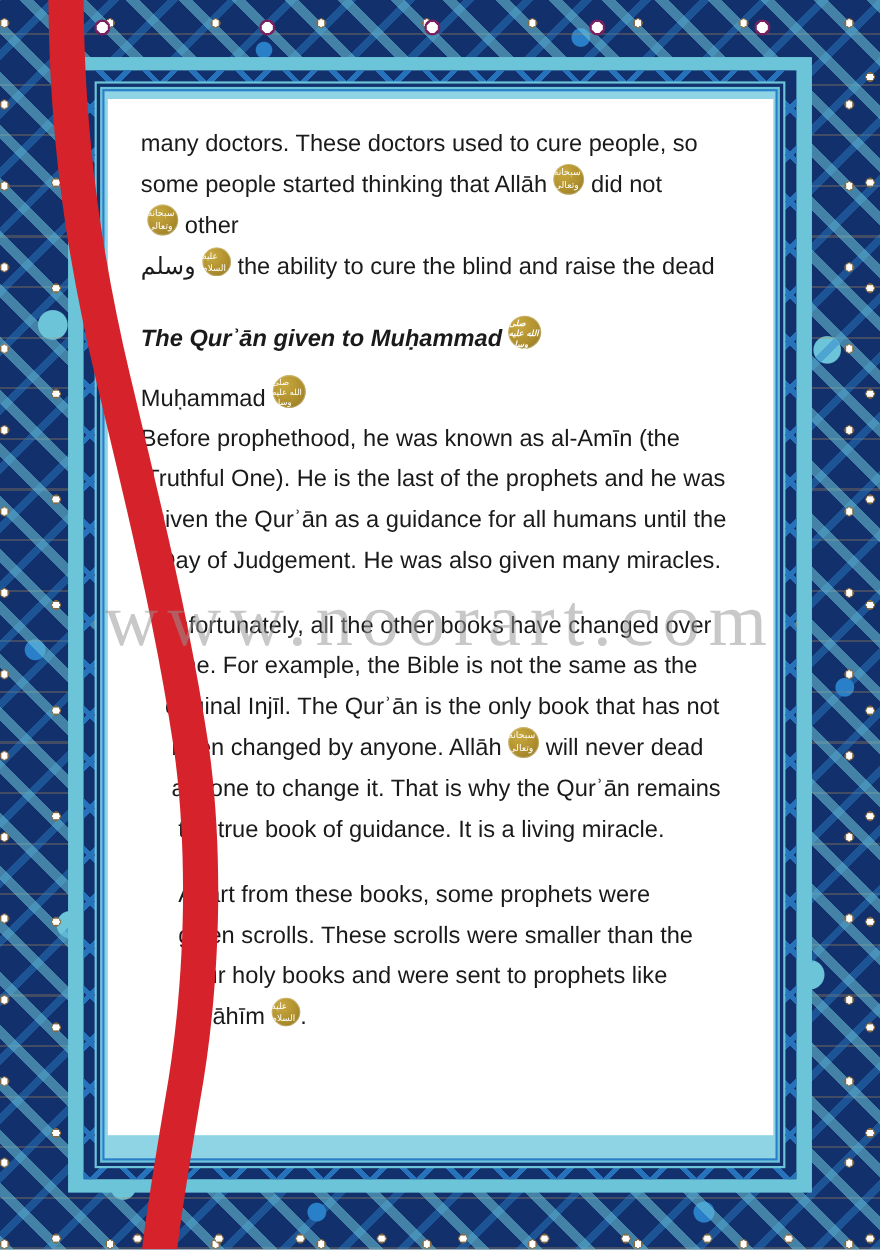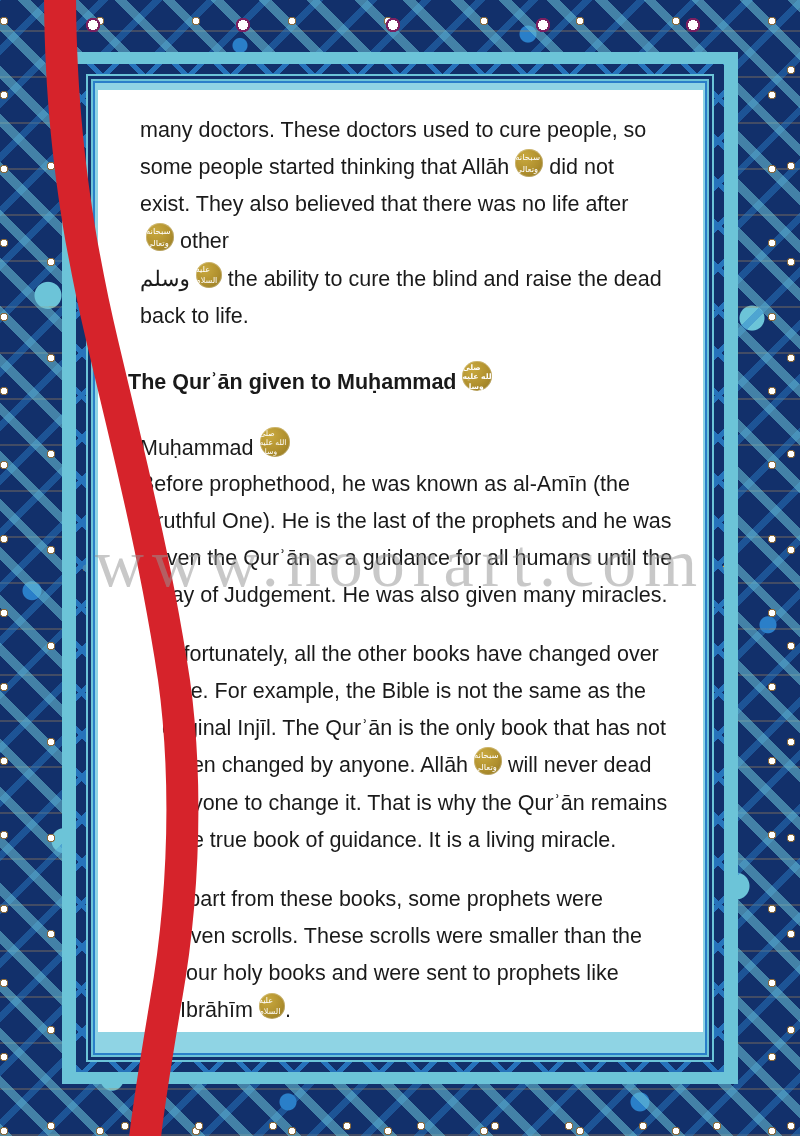--- a/index.html
+++ b/index.html
@@ -113,27 +113,28 @@
 
   
   .content{
     position:absolute;left:98px;top:90px;width:605px;height:942px;
     box-sizing:border-box;
     padding:22px 30px 0 30px;
     color:#1a1a1a;
     font-size:21.5px;
     line-height:37px;
   }
-  .para{margin:0 0 4px 12px;}
+  .para{margin:0 0 4px 0;}
   .para.gap{margin-top:22px;}
   .heading{
-    margin:26px 0 28px 0;
+    margin:26px 0 16px 0;
     font-weight:bold;
     font-size:21.5px;
     line-height:34px;
+    font-style:italic;
   }
   .line{white-space:nowrap;display:block;}
 
   
   .i0{padding-left:0px}
   .i1{padding-left:4px}
   .i2{padding-left:10px}
   .i3{padding-left:16px}
   .i4{padding-left:22px}
   .i5{padding-left:28px}
@@ -187,24 +188,22 @@
   <div class="band-rule"></div>
   <div class="band-rule2"></div>
 
   <div class="plate"></div>
 
   <div class="content">
 
     <p class="para">
       <span class="line i0">many doctors. These doctors used to cure people, so</span>
       <span class="line i0"><span>some people started thinking that Allāh</span>&nbsp;<span class="badge b2"><span class="bl">سبحانه</span><span class="bl">وتعالى</span></span>&nbsp;<span>did not</span></span>
-      <span class="line i0">exist. They also believed that there was no life after</span>
       <span class="line i0">&nbsp;<span class="badge b2"><span class="bl">سبحانه</span><span class="bl">وتعالى</span></span>&nbsp;<span>other</span></span>
       <span class="line i0"><span>وسلم</span>&nbsp;<span class="badge b2s"><span class="bl">عليه</span><span class="bl">السلام</span></span>&nbsp;<span>the ability to cure the blind and raise the dead</span></span>
-      <span class="line i0">back to life.</span>
     </p>
 
     <p class="heading">
       <span class="line i0"><span>The Qurʾān given to Muḥammad</span>&nbsp;<span class="badge b3"><span class="bl">صلى</span><span class="bl">الله عليه</span><span class="bl">وسلم</span></span></span>
     </p>
 
     <p class="para">
       <span class="line i0"><span>Muḥammad</span>&nbsp;<span class="badge b3"><span class="bl">صلى</span><span class="bl">الله عليه</span><span class="bl">وسلم</span></span>&nbsp;</span>
       <span class="line i0">Before prophethood, he was known as al-Amīn (the</span>
       <span class="line i1">Truthful One). He is the last of the prophets and he was</span>

